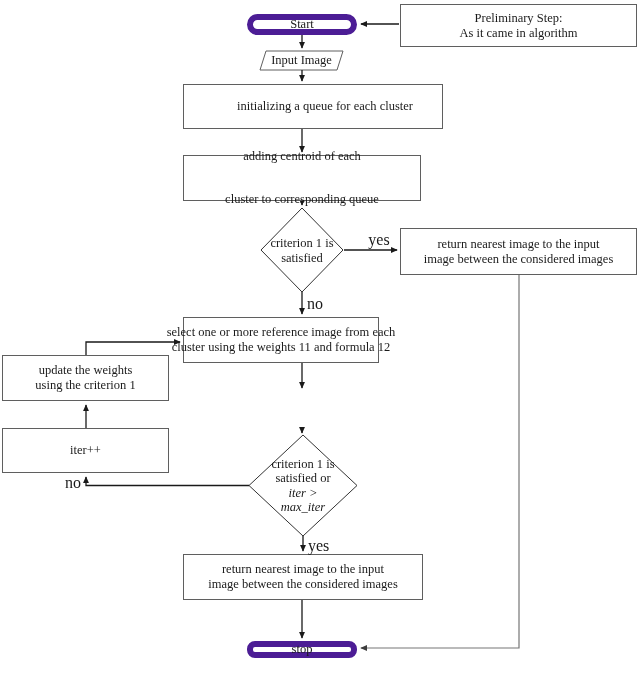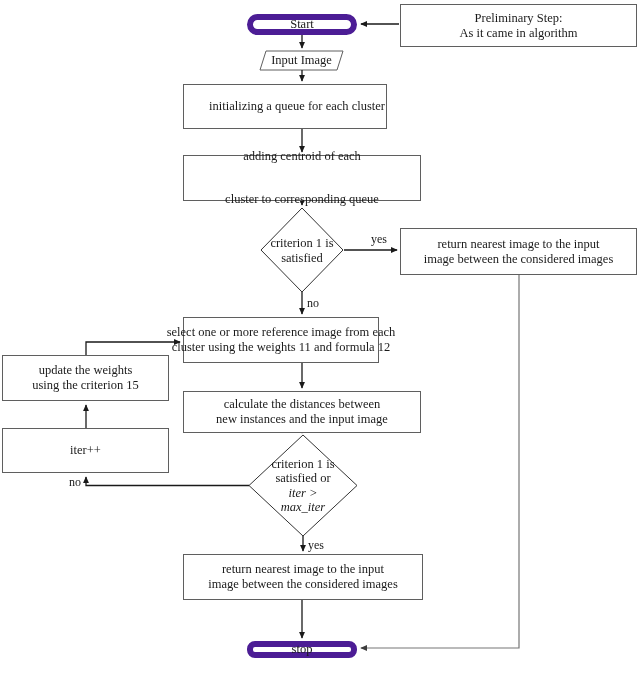--- a/index.html
+++ b/index.html
@@ -11,21 +11,21 @@
   .node{
     position:absolute;display:flex;flex-direction:column;align-items:center;justify-content:center;
     text-align:center;font-size:12.5px;line-height:15px;box-sizing:border-box;background:#ffffff;
   }
   .rect{border:1px solid #5f5f5f;text-align:right;}
   .stadium{border:6px solid #4c1d95;border-radius:11px;}
   .floating{background:transparent;border:none;}
   .ln{white-space:nowrap;}
   .it{font-style:italic;}
   .edge-label{
-    position:absolute;font-size:12px;line-height:13px;background:transparent;
+    position:absolute;font-size:16px;line-height:13px;background:transparent;
   }
   .ta-r{text-align:right;}
 </style>
 </head>
 <body>
 
 <div class="canvas">
 
   <svg class="wires" viewBox="0 0 640 674">
     <defs>
@@ -65,21 +65,21 @@
 
   <div class="node rect" style="left:400px;top:4px;width:237px;height:43px;">
     <div class="ln">Preliminary Step:</div>
     <div class="ln">As it came in algorithm</div>
   </div>
 
   <div class="node floating" style="left:260px;top:51px;width:83px;height:19px;">
     <div class="ln">Input Image</div>
   </div>
 
-  <div class="node rect" style="left:183px;top:84px;width:204px;height:45px;padding-left:24px;">
+  <div class="node rect" style="left:183px;top:84px;width:260px;height:45px;padding-left:24px;">
     <div class="ln">initializing a queue for each cluster</div>
   </div>
 
   <div class="node rect" style="left:183px;top:155px;width:238px;height:46px;gap:28px;">
     <div class="ln">adding centroid of each</div>
     <div class="ln">cluster to corresponding queue</div>
   </div>
 
   <div class="node floating" style="left:252px;top:236px;width:100px;height:30px;">
     <div class="ln">criterion 1 is</div>
@@ -91,27 +91,23 @@
     <div class="ln">image between the considered images</div>
   </div>
 
   <div class="node rect" style="left:183px;top:317px;width:196px;height:46px;">
     <div class="ln">select one or more reference image from each</div>
     <div class="ln">cluster using the weights 11 and formula 12</div>
   </div>
 
   <div class="node rect" style="left:2px;top:355px;width:167px;height:46px;">
     <div class="ln">update the weights</div>
-    <div class="ln">using the criterion 15</div>
+    <div class="ln">using the criterion 1</div>
   </div>
 
-  <div class="node rect" style="left:183px;top:391px;width:238px;height:42px;">
-    <div class="ln">calculate the distances between</div>
-    <div class="ln">new instances and the input image</div>
-  </div>
 
   <div class="node rect" style="left:2px;top:428px;width:167px;height:45px;">
     <div class="ln">iter++</div>
   </div>
 
   <div class="node floating" style="left:248px;top:456px;width:110px;height:59px;line-height:14.5px;">
     <div class="ln">criterion 1 is</div>
     <div class="ln">satisfied or</div>
     <div class="ln it">iter &gt;</div>
     <div class="ln it">max_iter</div>

